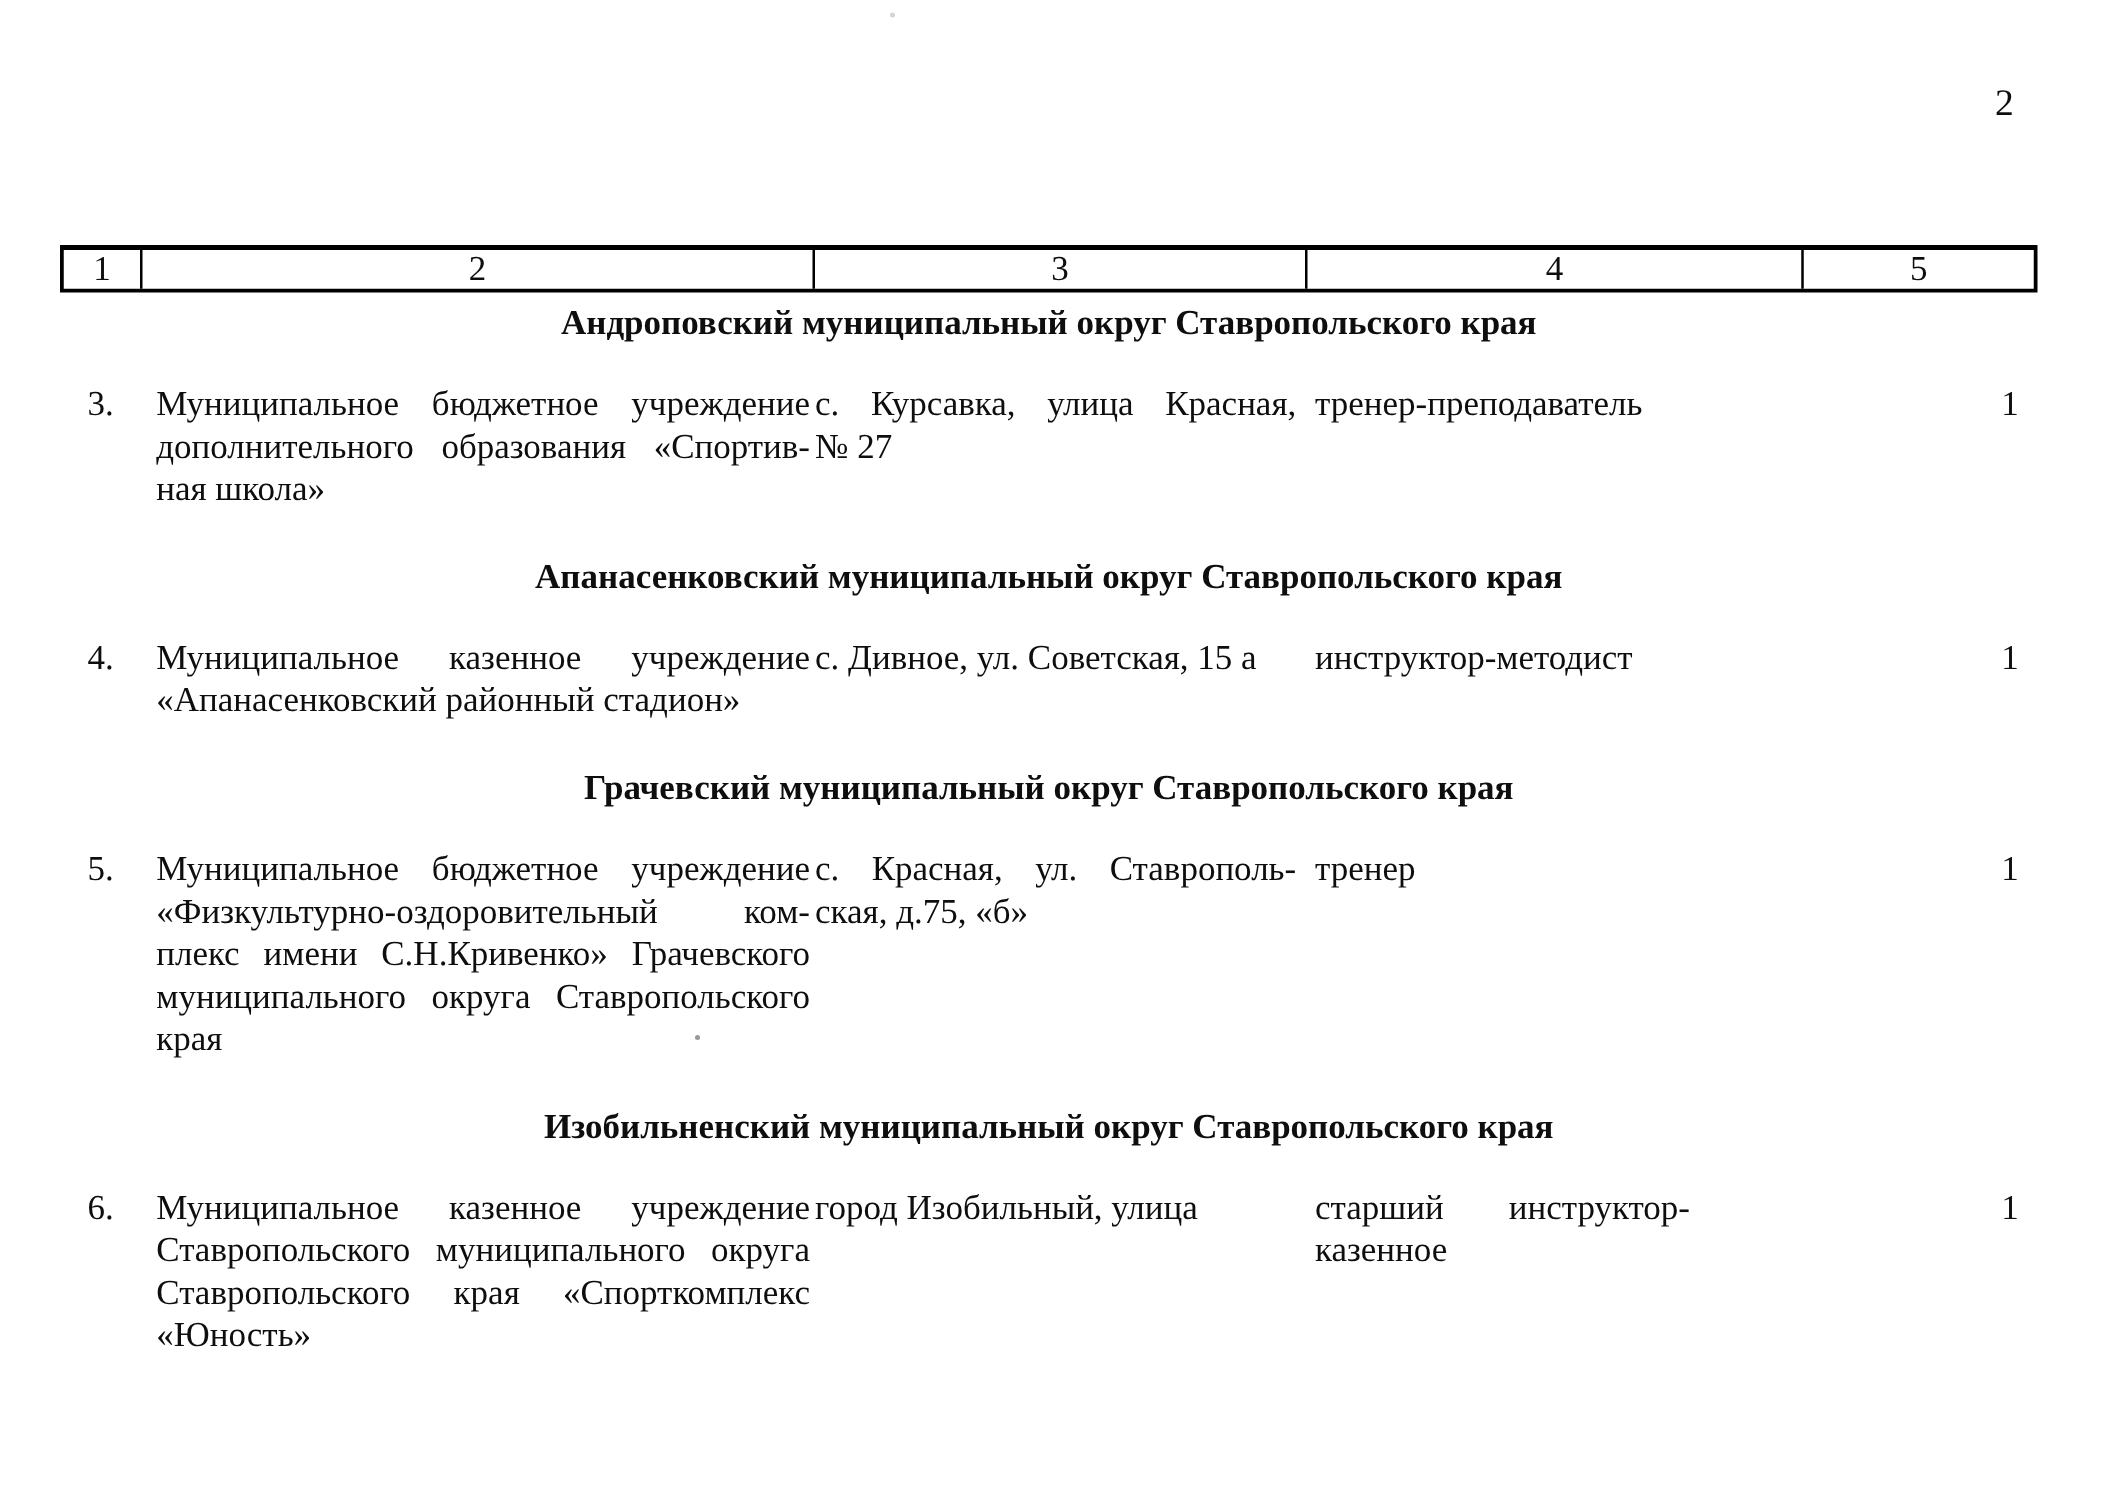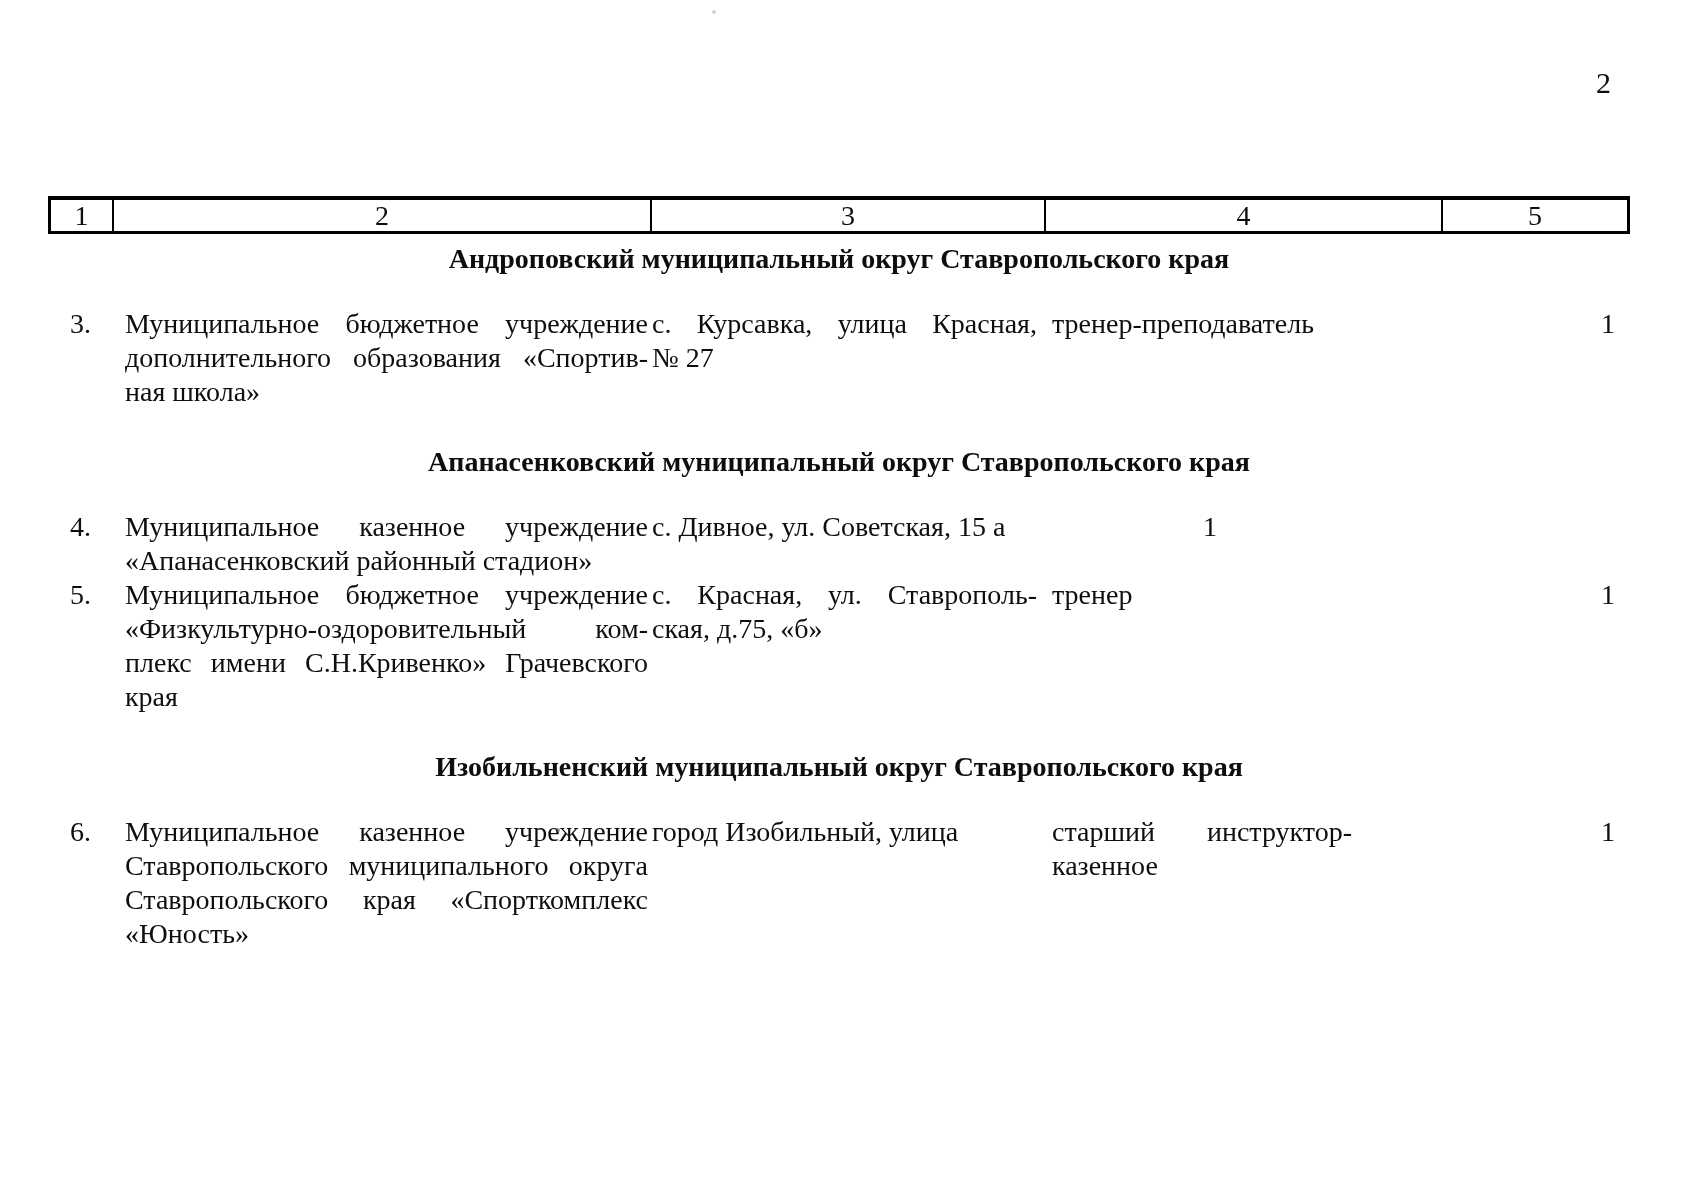--- a/index.html
+++ b/index.html
@@ -125,29 +125,36 @@
     <div class="section-title">Апанасенковский муниципальный округ Ставропольского края</div>
     <div class="row">
       <div class="cell c-num">4.</div>
       <div class="cell c-org">
           <div class="ln">Муниципальное казенное учреждение</div>
           <div class="ln">«Апанасенковский районный стадион»</div>
         </div>
       <div class="cell c-addr">
           <div class="ln">с. Дивное, ул.  Советская, 15 а</div>
         </div>
+      <div class="cell c-pos">
+        <div class="pos-inner">
+            <div class="ln">инструктор-методист</div>
+          </div>
+      </div>
       <div class="cell c-cnt">1</div>
     </div>
 
+    <div class="section-title">Грачевский муниципальный округ Ставропольского края</div>
     <div class="row">
       <div class="cell c-num">5.</div>
       <div class="cell c-org">
           <div class="ln">Муниципальное бюджетное учреждение</div>
           <div class="ln">«Физкультурно-оздоровительный ком-</div>
           <div class="ln">плекс имени С.Н.Кривенко» Грачевского</div>
+          <div class="ln">муниципального округа Ставропольского</div>
           <div class="ln">края</div>
         </div>
       <div class="cell c-addr">
           <div class="ln">с. Красная, ул. Ставрополь-</div>
           <div class="ln">ская, д.75, «б»</div>
         </div>
       <div class="cell c-pos">
         <div class="pos-inner">
             <div class="ln">тренер</div>
           </div>

